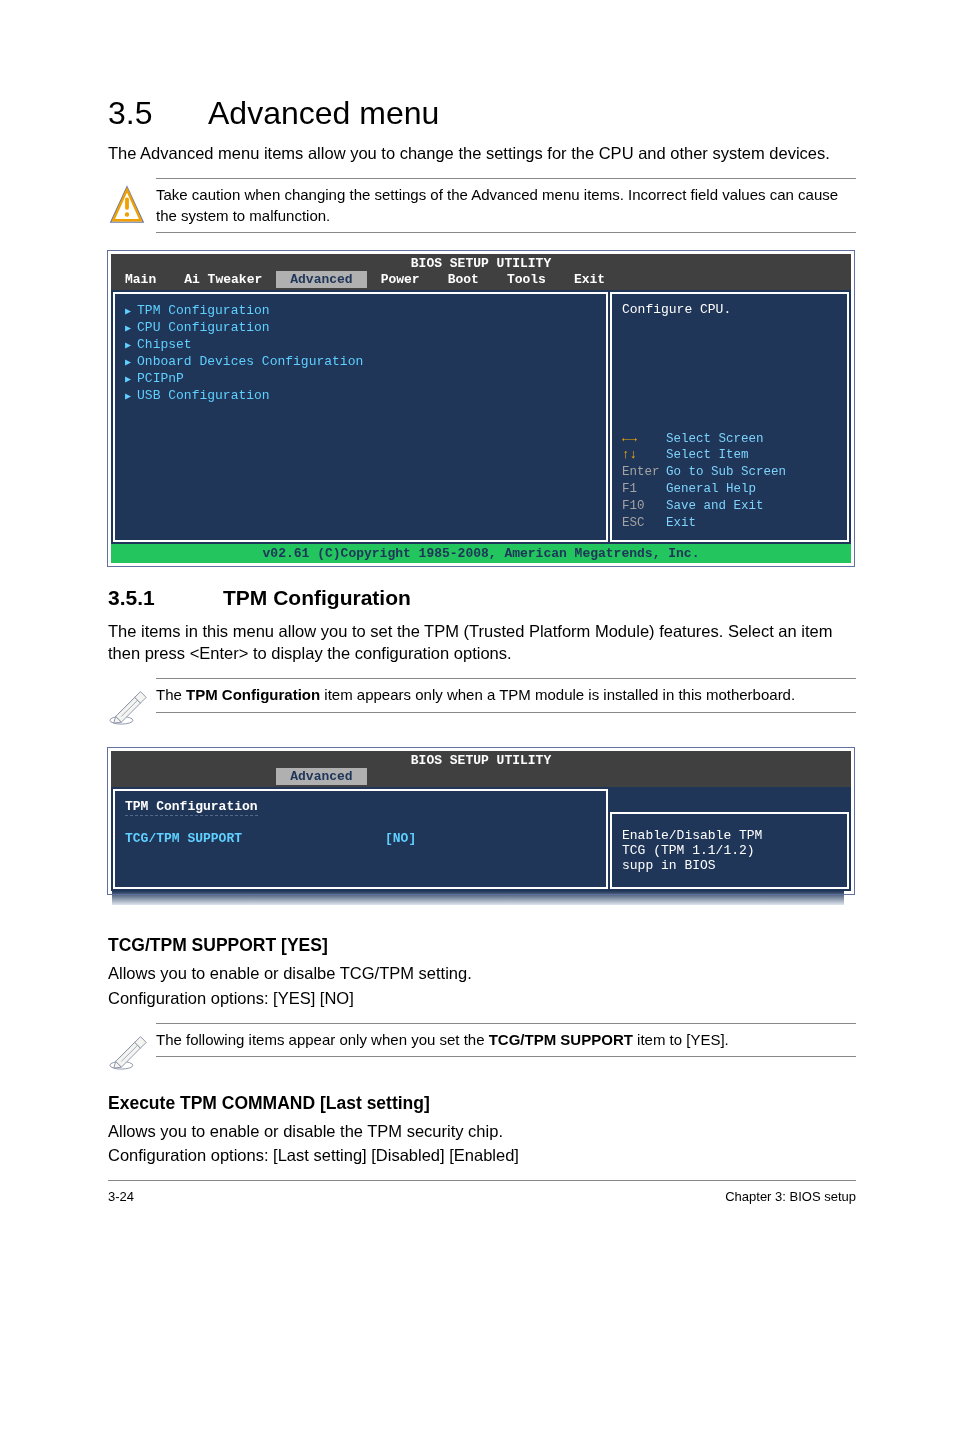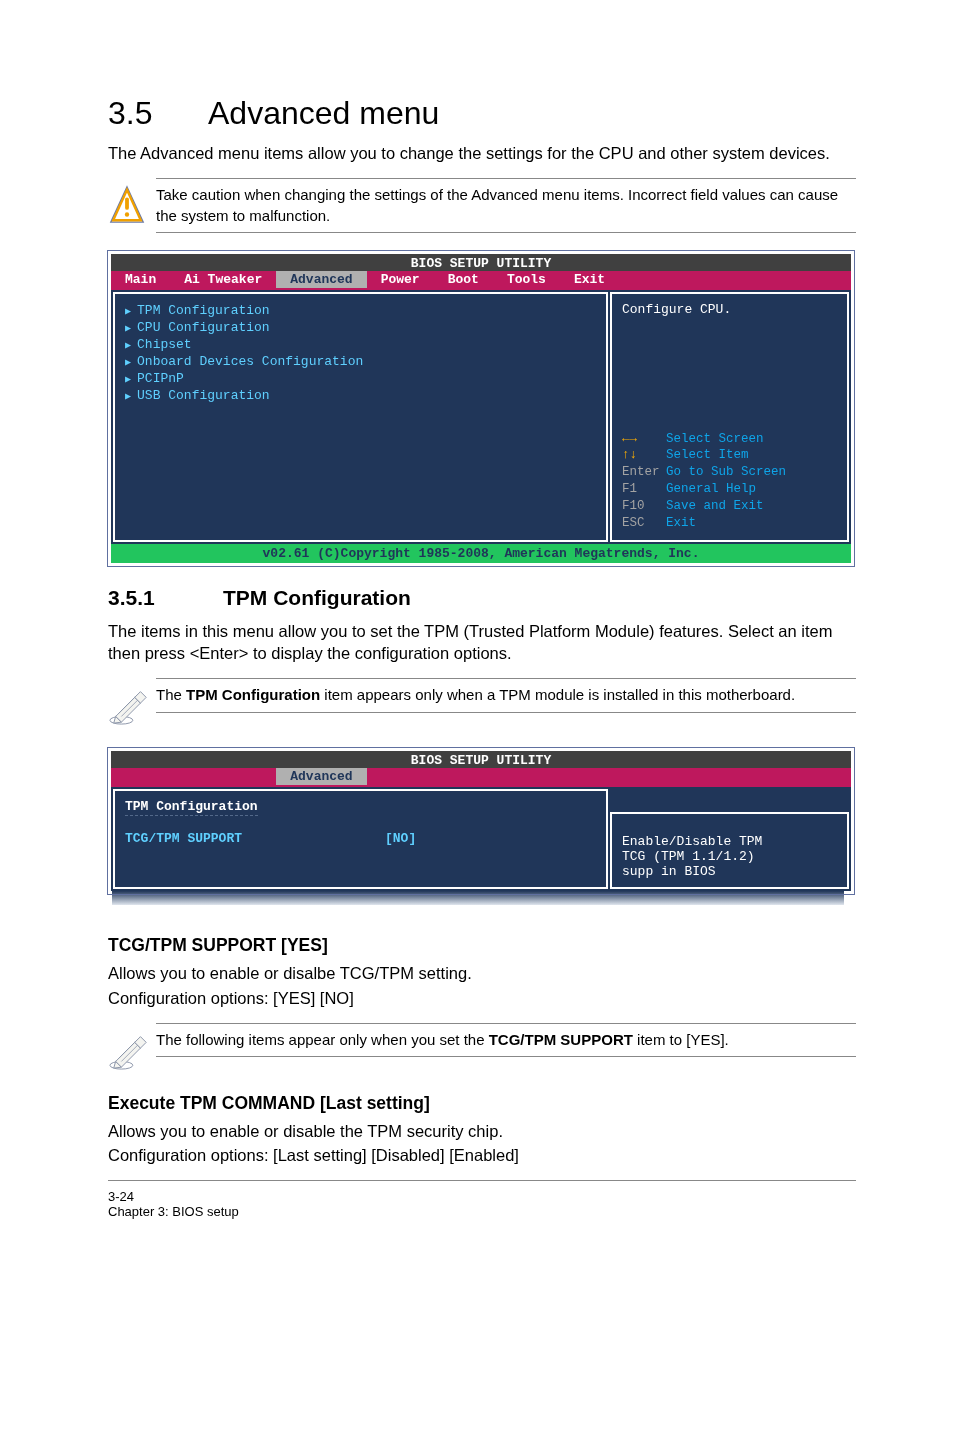--- a/index.html
+++ b/index.html
@@ -59,21 +59,21 @@
     color: #00d0ff;
   }
   .bios-title {
     text-align: center;
     background: #404040;
     color: #fff;
     font-weight: bold;
     padding: 2px 0 0 0;
   }
   .bios-tabs {
-    background: #be185d;
+    background: #404040;
     color: #fff;
     padding: 0 0 2px 0;
     display: flex;
     gap: 0;
     font-weight: bold;
   }
   .bios-tabs span {
     padding: 1px 14px;
   }
   .bios-tabs span.active {
@@ -108,33 +108,33 @@
     white-space: pre;
   }
   .bios-item::before {
     content: "\25B6  ";
     color: #5fd0ff;
     font-size: 10px;
   }
   .bios-right-top { color: #fff; }
   .bios-help-list { color: #fff; font-size: 12.5px; line-height: 1.35; }
   .bios-help-list .sym { color: #a3a3a3; display: inline-block; width: 44px; }
-  .bios-help-list .lbl { color: #0ea5e9; }
+  .bios-help-list .lbl { color: #7dd3fc; }
   .bios-footer {
     background: #22c55e;
     color: #203659;
     text-align: center;
     font-weight: bold;
     padding: 2px 0;
   }
 
   
   .bios-small .bios-left { min-height: 80px; }
   .bios-small .bios-body { }
-  .bios-small .bios-right { justify-content: flex-end; margin-top: 25px; }
+  .bios-small .bios-right { justify-content: center; margin-top: 25px; }
   .bios-small-fade {
     height: 14px;
     background: linear-gradient(to bottom, #203659 0%, #e0e6ee 100%);
     margin: -3px 4px 0 4px;
     border: none;
   }
   .bios-small-wrap {
     width: 740px;
     margin-bottom: 30px;
   }
@@ -167,21 +167,20 @@
     border-bottom: 1px dashed rgba(180,200,230,0.35);
     margin-bottom: 14px;
   }
 
   .page-footer {
     display: flex;
     justify-content: space-between;
     font-size: 13px;
     border-top: 1px solid #888;
     padding-top: 8px;
-    flex-direction: column;
   }
 
   
   .icon-svg { width: 38px; height: 44px; }
   .pencil-svg { width: 42px; height: 42px; }
 </style>
 </head>
 <body>
 
 <div class="page">

